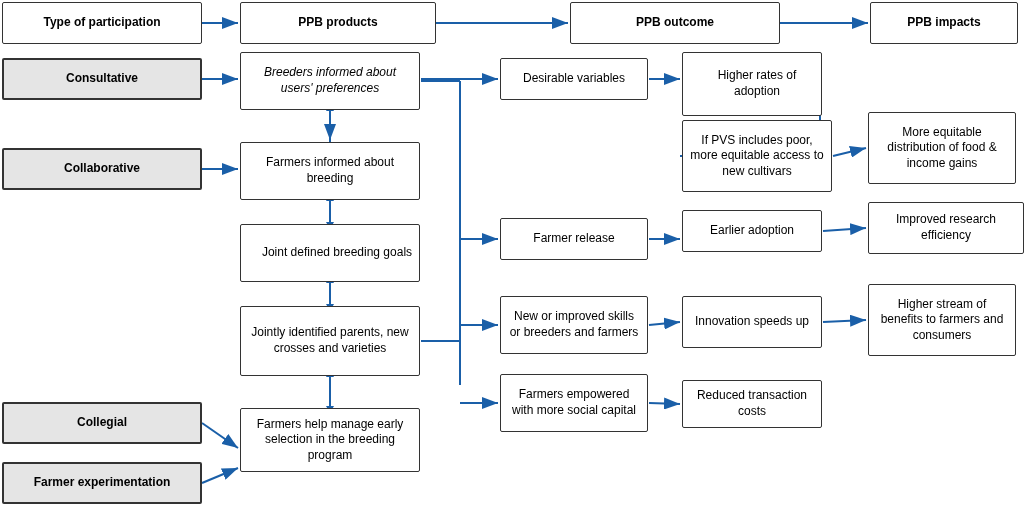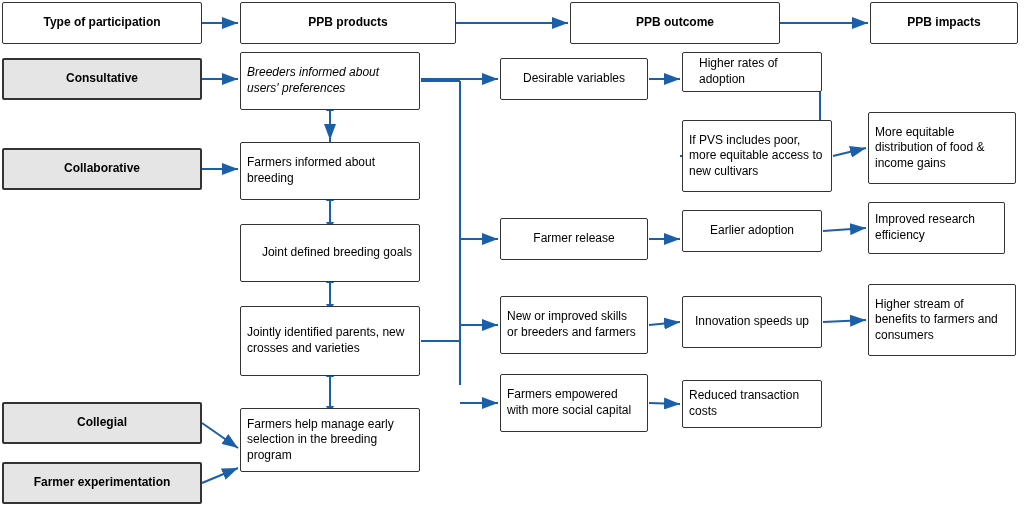--- a/index.html
+++ b/index.html
@@ -17,20 +17,21 @@
       width: 1024px;
       height: 522px;
     }
     .box {
       position: absolute;
       border: 1.5px solid #333;
       background: #fff;
       display: flex;
       align-items: center;
       justify-content: center;
+      text-align: center;
       padding: 4px 6px;
       line-height: 1.3;
       border-radius: 2px;
     }
     .box.yellow {
       background: #e5e5e5;
       border: 2px solid #333;
       font-weight: bold;
     }
     .box.header {
@@ -120,40 +121,40 @@
     <line x1="833" y1="156" x2="866" y2="148" stroke="#1a5fa8" stroke-width="2" marker-end="url(#arrowhead)"></line>
 
     <line x1="752" y1="79" x2="820" y2="79" stroke="#1a5fa8" stroke-width="2"></line>
     <line x1="820" y1="79" x2="820" y2="156" stroke="#1a5fa8" stroke-width="2"></line>
     <line x1="820" y1="156" x2="680" y2="156" stroke="#1a5fa8" stroke-width="2" marker-end="url(#arrowhead)"></line>
   </svg>
 
   <div class="box header" style="left:2px;top:2px;width:200px;height:42px;">
     <span>Type of participation</span>
   </div>
-  <div class="box header" style="left:240px;top:2px;width:216px;height:42px;">
+  <div class="box header" style="left:240px;top:2px;width:196px;height:42px;">
     <span>PPB products</span>
   </div>
   <div class="box header" style="left:570px;top:2px;width:210px;height:42px;">
     <span>PPB outcome</span>
   </div>
   <div class="box header" style="left:870px;top:2px;width:148px;height:42px;">
     <span>PPB impacts</span>
   </div>
 
   <div class="box yellow" style="left:2px;top:58px;width:200px;height:42px;">
     <span>Consultative</span>
   </div>
   <div class="box" style="left:240px;top:52px;width:180px;height:58px;font-style:italic;">
     <span>Breeders informed about users' preferences</span>
   </div>
   <div class="box" style="left:500px;top:58px;width:148px;height:42px;">
     <span>Desirable variables</span>
   </div>
-  <div class="box" style="left:682px;top:52px;width:140px;height:40px;padding-left:16px;">
+  <div class="box" style="left:682px;top:52px;width:140px;height:64px;padding-left:16px;">
     <span>Higher rates of adoption</span>
   </div>
 
   <div class="box yellow" style="left:2px;top:148px;width:200px;height:42px;">
     <span>Collaborative</span>
   </div>
   <div class="box" style="left:240px;top:142px;width:180px;height:58px;">
     <span>Farmers informed about breeding</span>
   </div>
   <div class="box" style="left:682px;top:120px;width:150px;height:72px;">
@@ -165,21 +166,21 @@
 
   <div class="box" style="left:240px;top:224px;width:180px;height:58px;padding-left:20px;">
     <span>Joint defined breeding goals</span>
   </div>
   <div class="box" style="left:500px;top:218px;width:148px;height:42px;">
     <span>Farmer release</span>
   </div>
   <div class="box" style="left:682px;top:210px;width:140px;height:42px;">
     <span>Earlier adoption</span>
   </div>
-  <div class="box" style="left:868px;top:202px;width:137px;height:52px;">
+  <div class="box" style="left:868px;top:202px;width:156px;height:52px;">
     <span>Improved research efficiency</span>
   </div>
 
   <div class="box" style="left:240px;top:306px;width:180px;height:70px;">
     <span>Jointly identified parents, new crosses and varieties</span>
   </div>
   <div class="box" style="left:500px;top:296px;width:148px;height:58px;">
     <span>New or improved skills or breeders and farmers</span>
   </div>
   <div class="box" style="left:682px;top:296px;width:140px;height:52px;">

